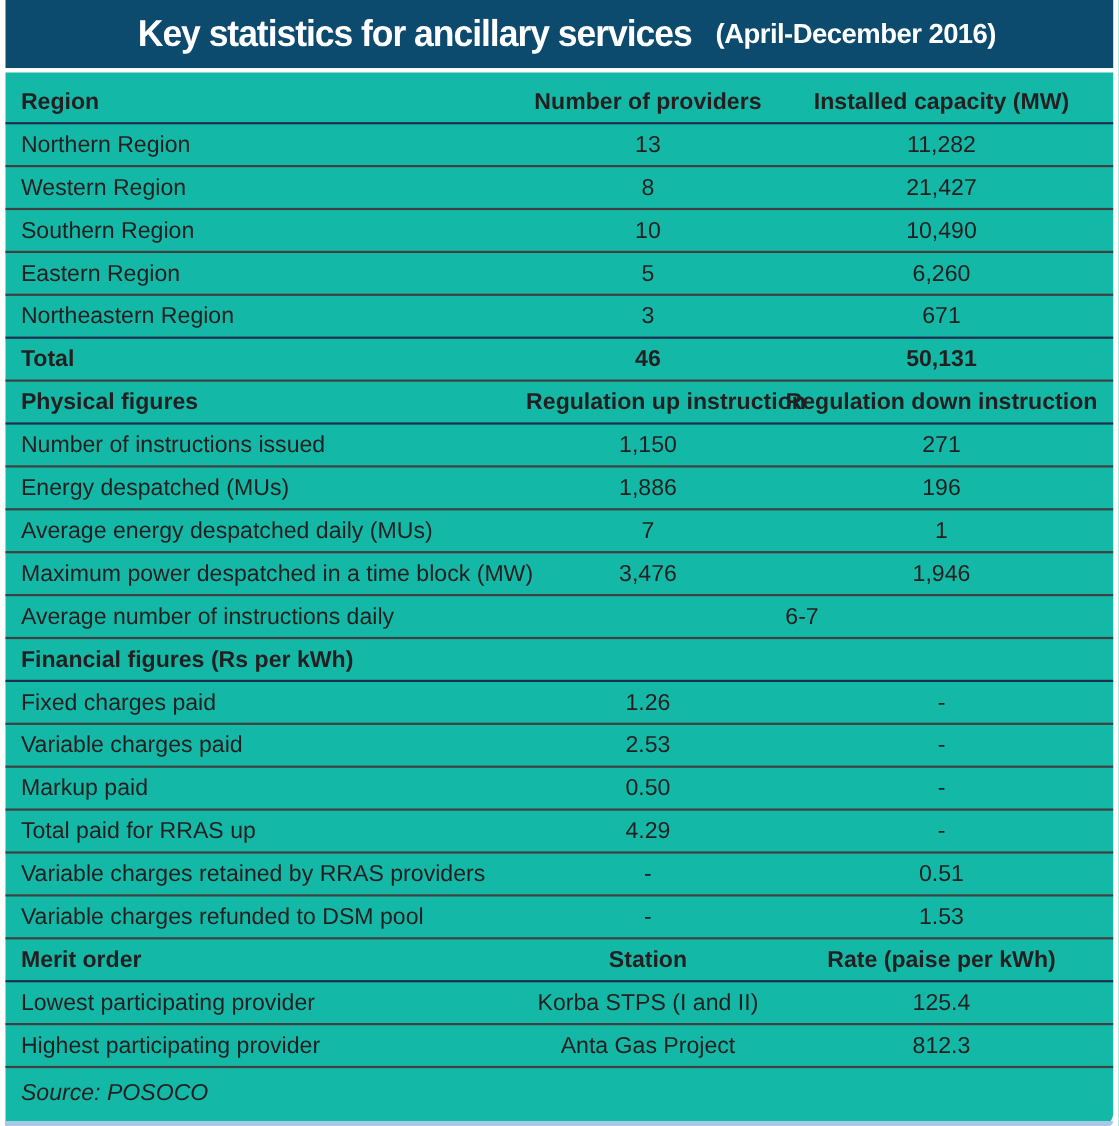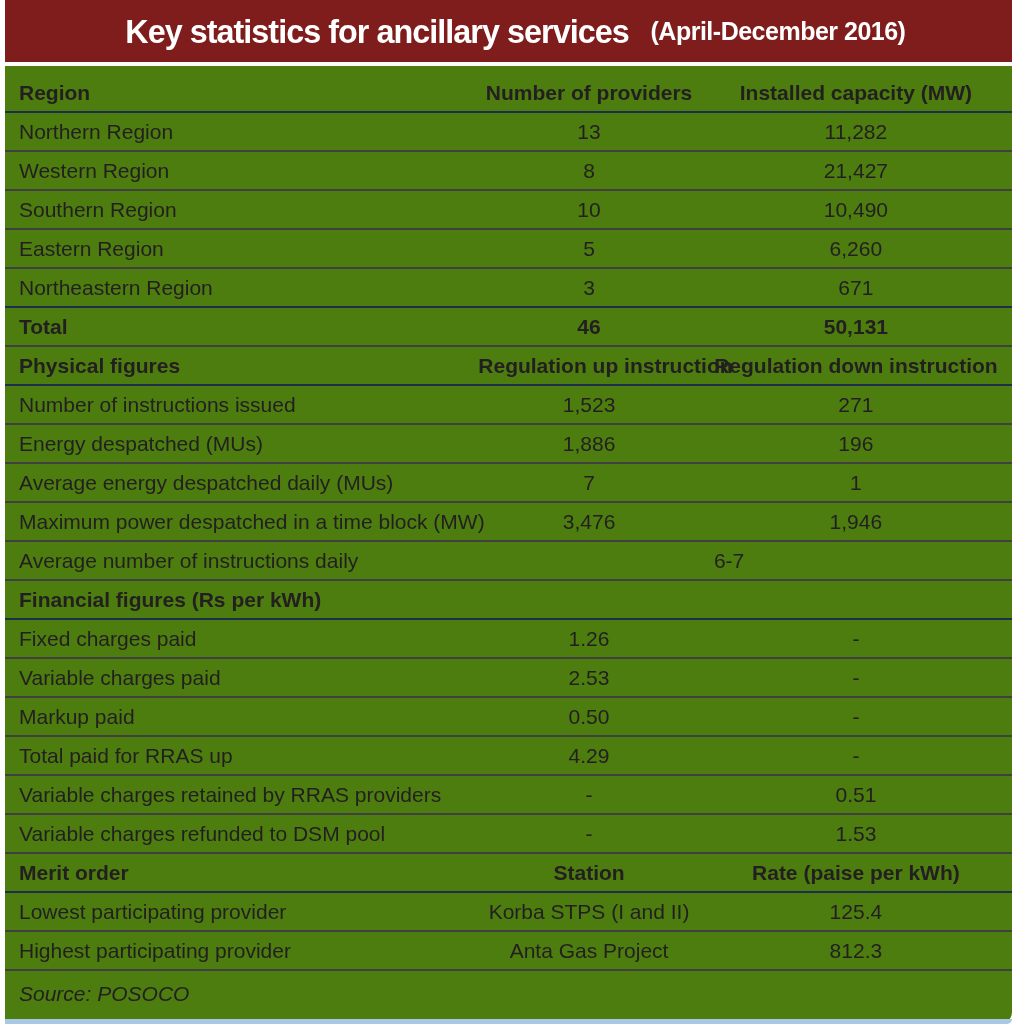--- a/index.html
+++ b/index.html
@@ -10,39 +10,39 @@
     color:#231f20;
     overflow:hidden;
   }
   .figure{
     width:1007px;height:1024px;
     margin-left:5px;
     display:flex;flex-direction:column;
   }
   .title-bar{
     height:62px;flex:0 0 62px;
-    background:#7f1d1d;
+    background:#0c4a6e;
     display:flex;align-items:center;justify-content:center;
     border-radius:0 0 0 0;
   }
   .title-main{
     color:#ffffff;font-weight:700;font-size:34px;
     letter-spacing:-1px;
     transform:scaleX(0.95);transform-origin:center;
     display:inline-block;white-space:nowrap;
   }
   .title-period{
     color:#ffffff;font-weight:700;font-size:25px;
     letter-spacing:-0.5px;margin-left:9px;
     display:inline-block;white-space:nowrap;
   }
   .gap{height:4px;flex:0 0 4px;background:#ffffff;}
   .table-body{
     flex:1 1 auto;
-    background:#4d7c0f;
+    background:#14b8a6;
     padding-top:8px;
     display:flex;flex-direction:column;
     border-radius:0 0 12px 0;
   }
   .row{
     height:39px;flex:0 0 39px;
     display:grid;
     grid-template-columns:47% 22% 31%;
     align-items:center;
     font-size:21px;
@@ -124,21 +124,21 @@
     </div>
 
     <div class="row bold dark-under">
       <span class="c1">Physical figures</span>
       <span class="c2">Regulation up instruction</span>
       <span class="c3">Regulation down instruction</span>
     </div>
 
     <div class="row">
       <span class="c1">Number of instructions issued</span>
-      <span class="c2">1,523</span>
+      <span class="c2">1,150</span>
       <span class="c3">271</span>
     </div>
 
     <div class="row">
       <span class="c1">Energy despatched (MUs)</span>
       <span class="c2">1,886</span>
       <span class="c3">196</span>
     </div>
 
     <div class="row">

